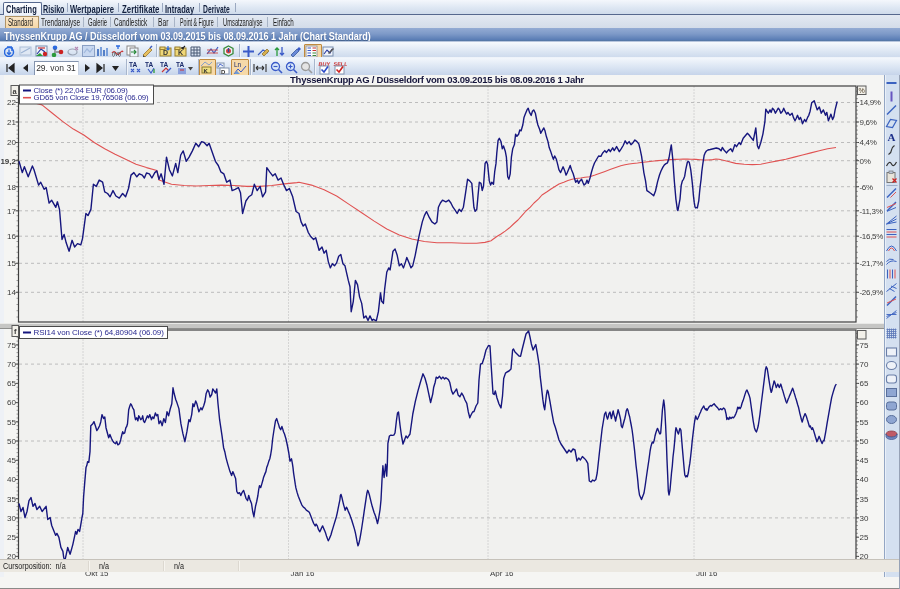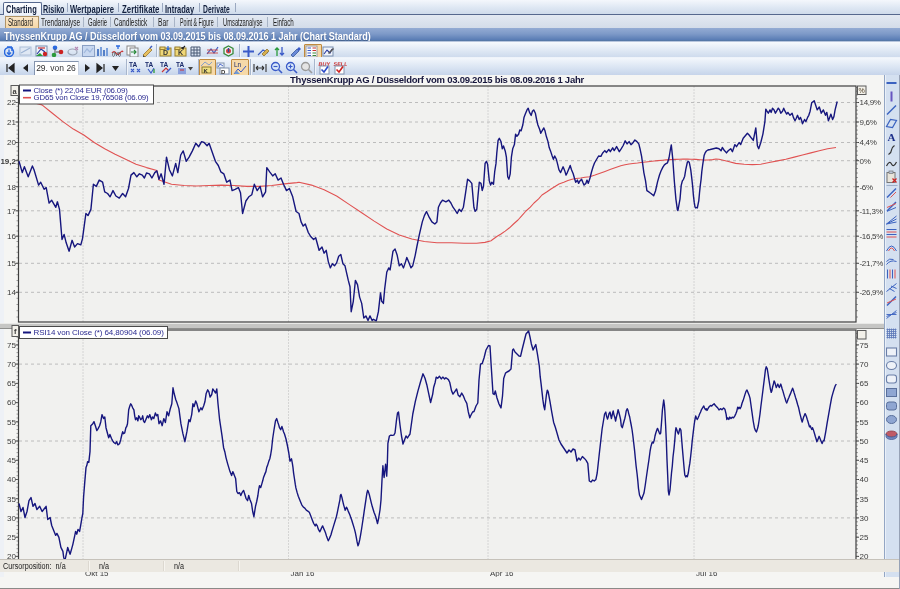--- a/index.html
+++ b/index.html
@@ -149,21 +149,21 @@
     </div>
   <div class="row" style="top:57px;height:17px;background:linear-gradient(#f3f7fc,#d8e3f2 60%,#c6d4ea);border-top:1px solid #eef3fa;border-bottom:1px solid #8fa0bf">
       <div style="position:absolute;left:4px;top:2.5px;width:13px;height:14px;"></div>
       <svg style="position:absolute;left:4px;top:2.5px;" width="13" height="14" viewBox="0 0 13 14">
         <path d="M3,3 L3,11 M10,3 L5,7 L10,11 Z" fill="#222" stroke="#222" stroke-width="1.2"></path>
       </svg>
       <div style="position:absolute;left:19px;top:2.5px;width:13px;height:14px;"></div>
       <svg style="position:absolute;left:19px;top:2.5px;" width="13" height="14" viewBox="0 0 13 14">
         <path d="M9,3 L4,7 L9,11 Z" fill="#222"></path>
       </svg>
-      <div style="position:absolute;left:33.5px;top:2.5px;width:43px;height:13px;background:#fff;border:1px solid #8494ae;border-right-color:#c8d2e2;border-bottom-color:#c8d2e2;font-size:8.5px;color:#333;text-align:center;line-height:13px;font-family:'Liberation Sans',sans-serif">29. von 26</div>
+      <div style="position:absolute;left:33.5px;top:2.5px;width:43px;height:13px;background:#fff;border:1px solid #8494ae;border-right-color:#c8d2e2;border-bottom-color:#c8d2e2;font-size:8.5px;color:#333;text-align:center;line-height:13px;font-family:'Liberation Sans',sans-serif">29. von 31</div>
       <div style="position:absolute;left:80.5px;top:2.5px;width:13px;height:14px;"></div>
       <svg style="position:absolute;left:80.5px;top:2.5px;" width="13" height="14" viewBox="0 0 13 14">
         <path d="M4,3 L9,7 L4,11 Z" fill="#222"></path>
       </svg>
       <div style="position:absolute;left:94px;top:2.5px;width:13px;height:14px;"></div>
       <svg style="position:absolute;left:94px;top:2.5px;" width="13" height="14" viewBox="0 0 13 14">
         <path d="M3,3 L8,7 L3,11 Z M10,3 L10,11" fill="#222" stroke="#222" stroke-width="1.2"></path>
       </svg>
       <div style="position:absolute;left:108.5px;top:2.5px;width:13px;height:14px;"></div>
       <svg style="position:absolute;left:108.5px;top:2.5px;" width="13" height="14" viewBox="0 0 13 14">

